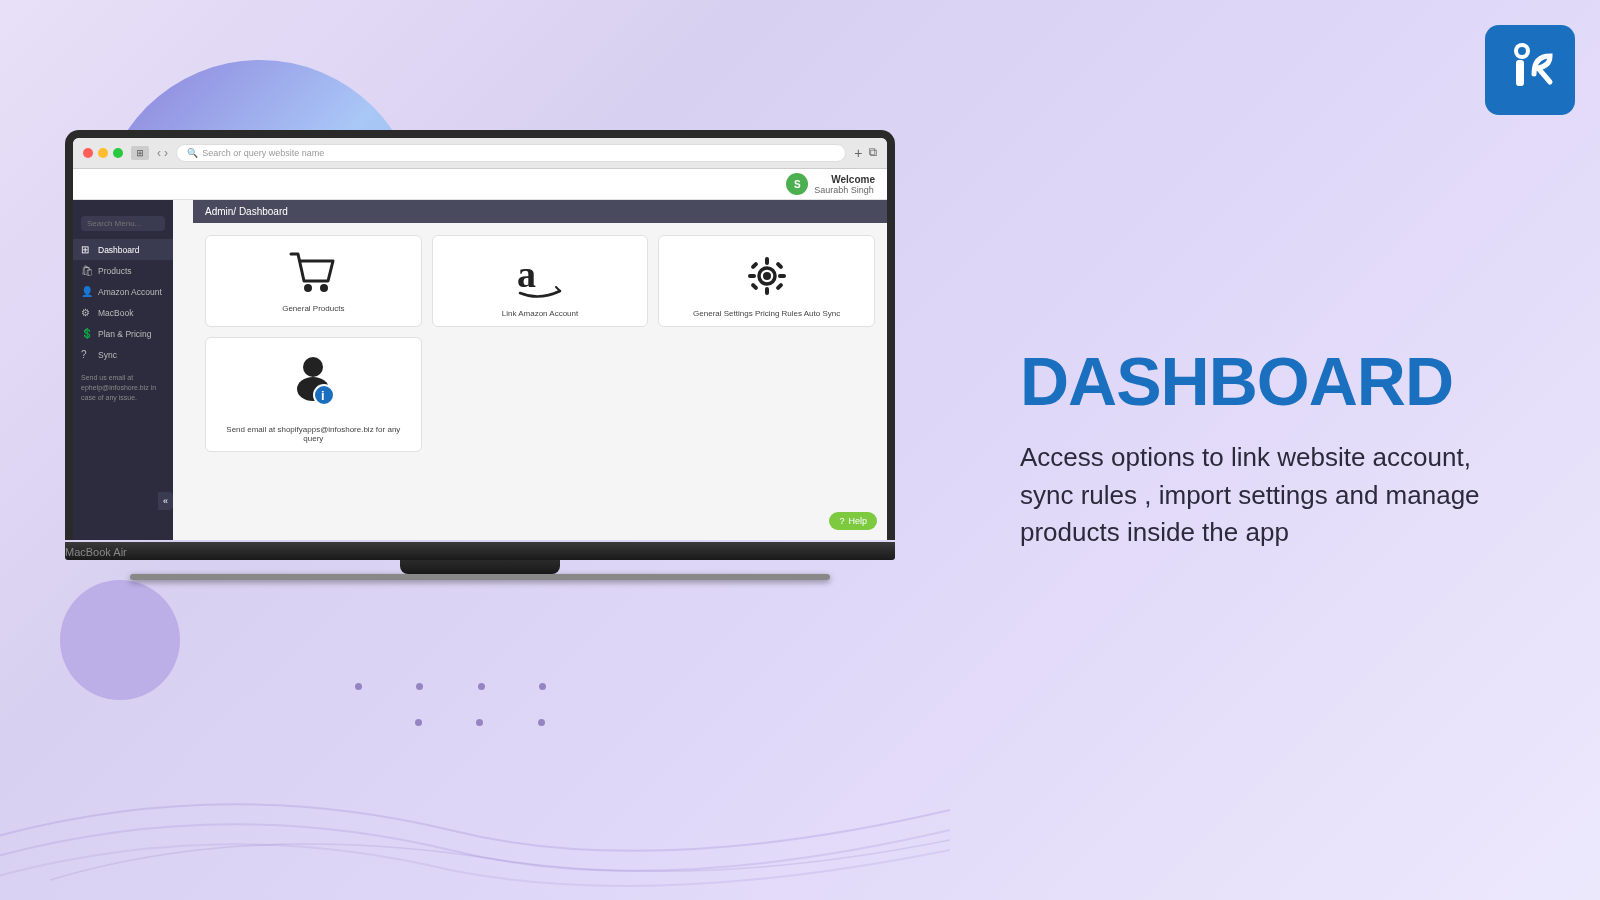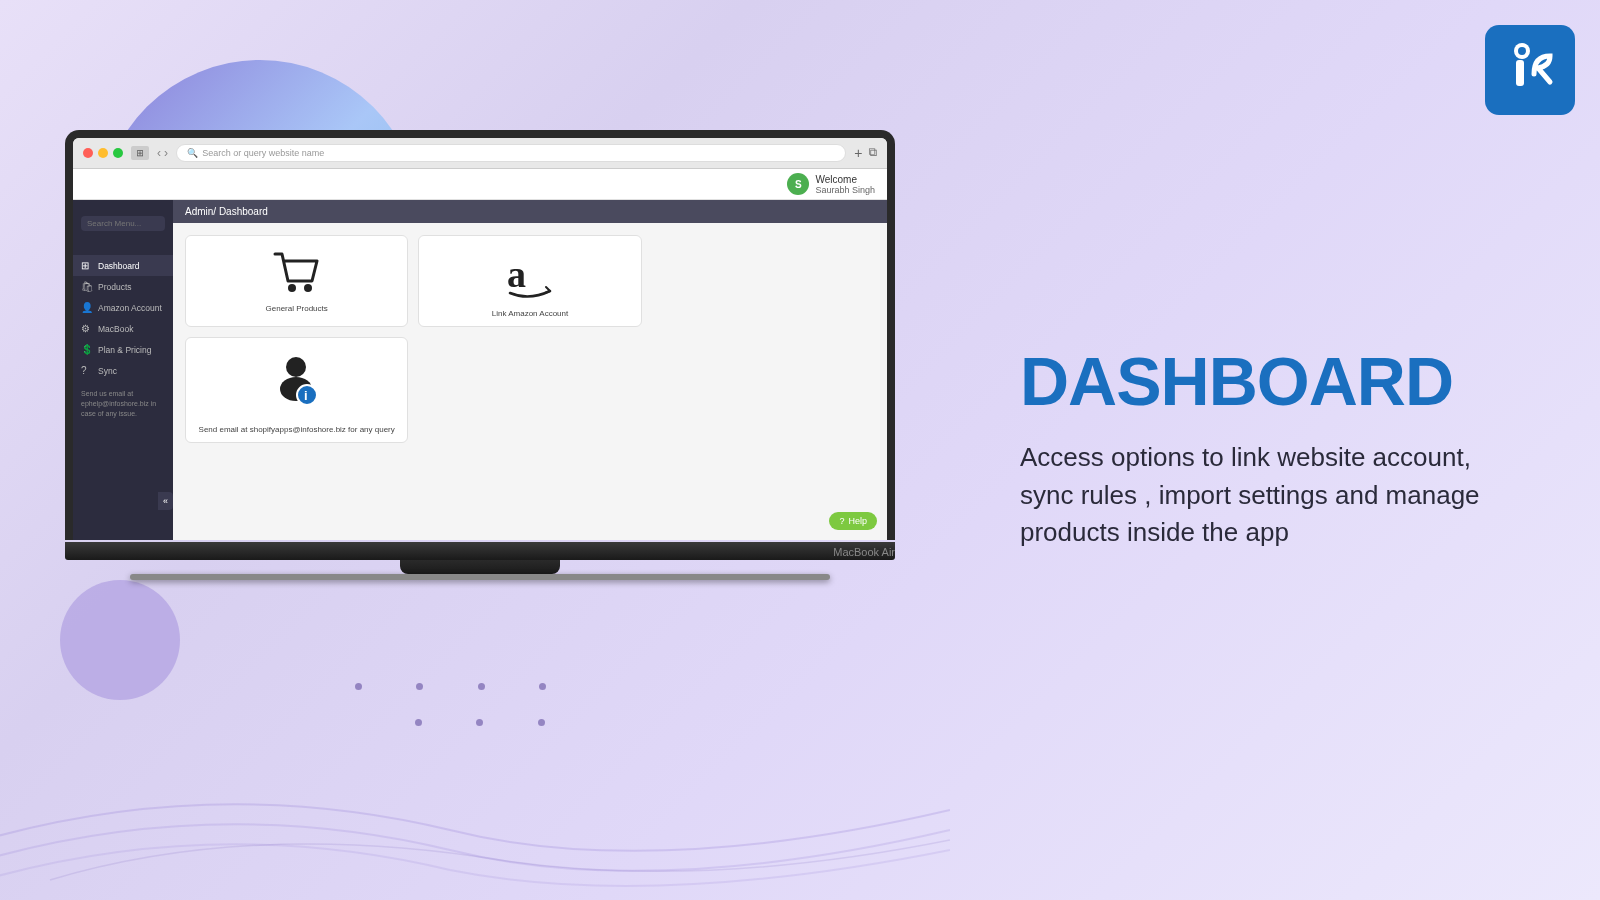--- a/index.html
+++ b/index.html
@@ -208,40 +208,40 @@
       align-items: center;
       justify-content: center;
       color: white;
       font-size: 10px;
       font-weight: bold;
     }
 
     .user-info {
       margin-left: 6px;
     }
-    .user-welcome { font-size: 10px; color: #333; font-weight: 400; }
+    .user-welcome { font-size: 10px; color: #333; font-weight: 700; margin-left: 17px; }
     .user-name { font-size: 9px; color: #666; }
 
     .app-body {
       display: flex;
       background: #f5f5f5;
     }
 
     
     .sidebar {
       width: 100px;
       background: #2c2c3e;
       min-height: 340px;
       padding: 8px 0;
       flex-shrink: 0;
     }
 
     .sidebar-search {
       padding: 4px 8px;
-      margin-bottom: 20px;
+      margin-bottom: 4px;
     }
     .sidebar-search input {
       width: 100%;
       background: #3a3a50;
       border: none;
       border-radius: 4px;
       padding: 3px 6px;
       color: #aaa;
       font-size: 8px;
     }
@@ -505,21 +505,21 @@
               <span>Sync</span>
             </div>
 
             <div class="sidebar-footer">
               <span>Send us email at ephelp@infoshore.biz in case of any issue.</span>
             </div>
 
             <button class="collapse-btn">«</button>
           </div>
 
-          <div class="main-content" style="position:relative;">
+          <div class="main-content" style="position:relative;padding-left:20px;">
             <div class="page-header">
               <span>Admin/ Dashboard</span>
             </div>
 
             <div class="dashboard-grid">
 
               <div class="dashboard-card">
                 <div class="card-icon cart-svg">
                   <svg width="50" height="45" viewBox="0 0 50 45" fill="none">
                     <path d="M3 3 L10 3 L16 30 L40 30 L45 10 L12 10" stroke="#222" stroke-width="3" fill="none" stroke-linecap="round" stroke-linejoin="round"></path>
@@ -534,20 +534,39 @@
                 <div class="card-icon amazon-svg">
                   <svg width="55" height="50" viewBox="0 0 55 50" fill="none">
                     <text x="5" y="36" font-size="38" font-family="serif" font-weight="900" fill="#222">a</text>
                     <path d="M8 42 Q27 50 48 40" stroke="#222" stroke-width="2.5" fill="none" stroke-linecap="round"></path>
                     <path d="M44 36 L48 40 L43 42" stroke="#222" stroke-width="2" fill="none" stroke-linecap="round" stroke-linejoin="round"></path>
                   </svg>
                 </div>
                 <div class="card-label">Link Amazon Account</div>
               </div>
 
+              <div class="dashboard-card">
+                <div class="card-icon gear-svg">
+                  <svg width="50" height="50" viewBox="0 0 50 50" fill="none">
+                    <path d="M25 15 A10 10 0 1 1 24.99 15Z" stroke="#222" stroke-width="0" fill="#222" opacity="0"></path>
+                    <circle cx="25" cy="25" r="8" stroke="#222" stroke-width="3.5" fill="none"></circle>
+                    <circle cx="25" cy="25" r="4" fill="#222"></circle>
+
+                    <rect x="23" y="6" width="4" height="8" rx="2" fill="#222"></rect>
+                    <rect x="23" y="36" width="4" height="8" rx="2" fill="#222"></rect>
+                    <rect x="6" y="23" width="8" height="4" rx="2" fill="#222"></rect>
+                    <rect x="36" y="23" width="8" height="4" rx="2" fill="#222"></rect>
+                    <rect x="10.5" y="10.5" width="4" height="8" rx="2" fill="#222" transform="rotate(45 12.5 14.5)"></rect>
+                    <rect x="35.5" y="10.5" width="4" height="8" rx="2" fill="#222" transform="rotate(-45 37.5 14.5)"></rect>
+                    <rect x="10.5" y="31.5" width="4" height="8" rx="2" fill="#222" transform="rotate(-45 12.5 35.5)"></rect>
+                    <rect x="35.5" y="31.5" width="4" height="8" rx="2" fill="#222" transform="rotate(45 37.5 35.5)"></rect>
+                  </svg>
+                </div>
+                <div class="card-label">General Settings Pricing Rules Auto Sync</div>
+              </div>
 
               <div class="support-card">
                 <div class="support-icon">
                   <svg width="55" height="55" viewBox="0 0 55 55" fill="none">
 
                     <circle cx="27" cy="14" r="10" fill="#222"></circle>
                     <ellipse cx="27" cy="36" rx="16" ry="12" fill="#222"></ellipse>
 
                     <circle cx="38" cy="42" r="10" fill="#1a6fbf" stroke="white" stroke-width="2"></circle>
                     <text x="35" y="47" font-size="13" font-weight="900" fill="white" font-family="sans-serif">i</text>
@@ -561,18 +580,18 @@
               <span>?</span>
               <span>Help</span>
             </button>
 
           </div>
         </div>
       </div>
     </div>
 
     <div class="laptop-base">
-      <div style="text-align:right;padding-top:4px;" class="laptop-brand">MacBook Air</div>
+      <div style="text-align:left;padding-top:4px;" class="laptop-brand">MacBook Air</div>
     </div>
     <div class="laptop-stand"></div>
     <div class="laptop-foot"></div>
   </div>
 </div>
 
 </body></html>

